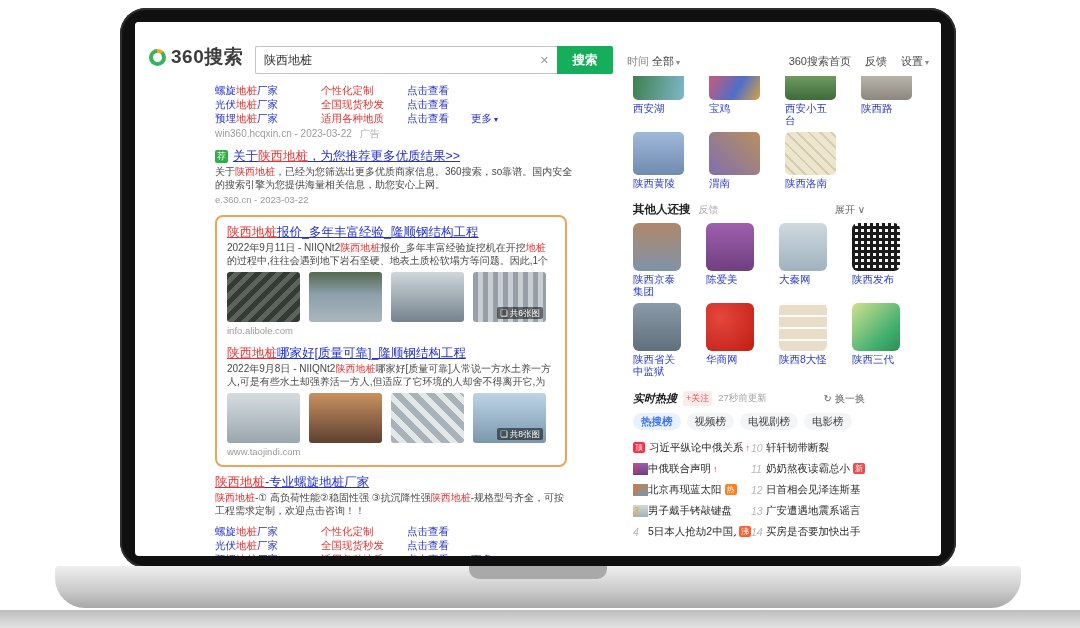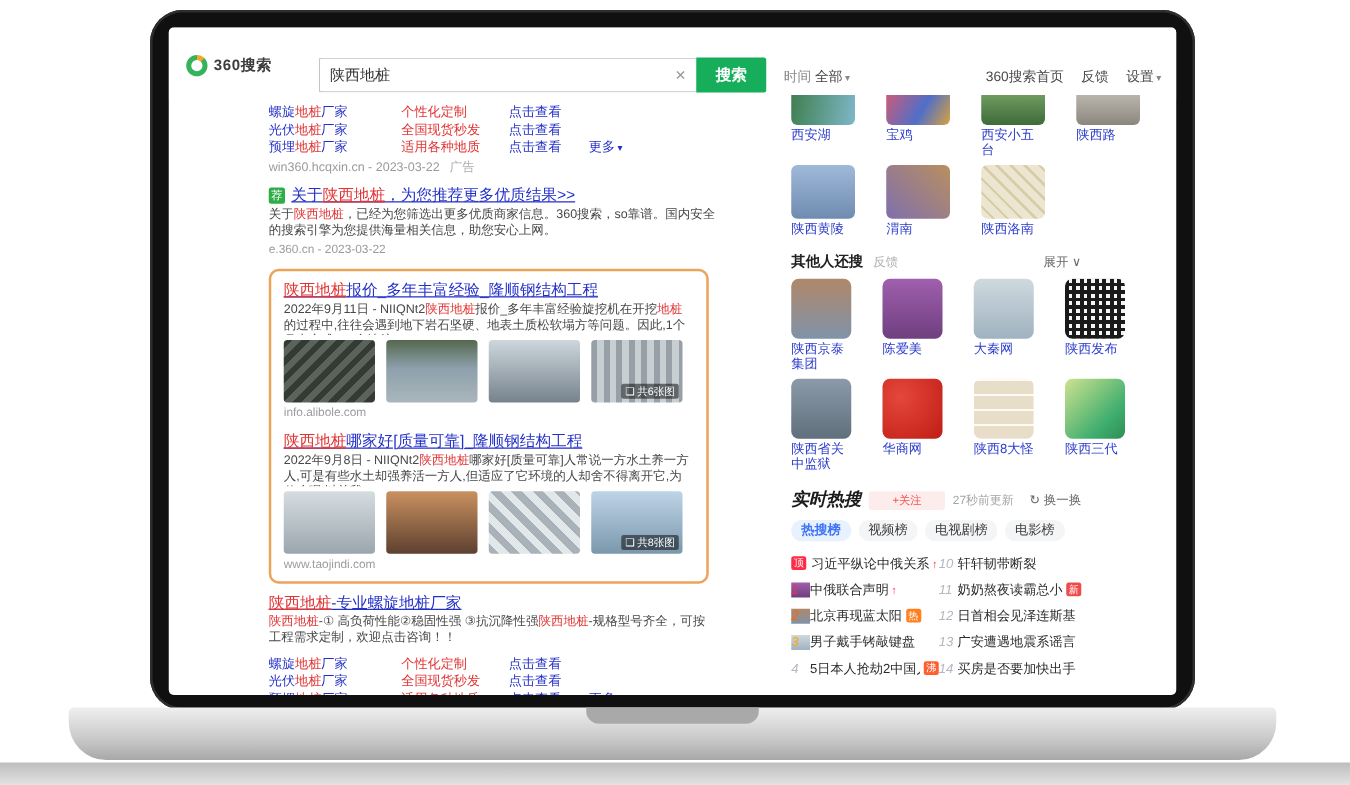--- a/index.html
+++ b/index.html
@@ -21,21 +21,21 @@
     background:linear-gradient(#bdbdbd,#e3e3e3); }
 
   
   .hdr { position:absolute; left:0; top:0; width:806px; height:58px; background:#fff; }
   .logo { position:absolute; left:14px; top:22px; display:flex; align-items:center; gap:5px; }
   .logo-ring { width:17px; height:17px; border-radius:50%;
     background:conic-gradient(#f5a623 0 12%, #35b25c 12% 100%);
     position:relative; }
   .logo-ring::after { content:""; position:absolute; left:4px; top:4px; width:9px; height:9px;
     border-radius:50%; background:#fff; }
-  .logo-text { font-size:12px; font-weight:bold; color:#3c3c3c; letter-spacing:0.5px; }
+  .logo-text { font-size:19px; font-weight:bold; color:#3c3c3c; letter-spacing:0.5px; }
   .searchbox { position:absolute; left:120px; top:24px; width:302px; height:28px;
     border:1px solid #c4c4c4; border-right:none; border-radius:2px 0 0 2px;
     display:flex; align-items:center; padding:0 8px; }
   .query { flex:1; font-size:12px; color:#333; }
   .clear { font-size:11px; color:#9a9a9a; cursor:pointer; }
   .search-btn { position:absolute; left:422px; top:24px; width:56px; height:28px;
     background:#17ae5b; color:#fff; border:none; border-radius:0 2px 2px 0;
     font-size:12.5px; font-weight:bold; font-family:inherit; }
   .time-filter { position:absolute; left:492px; top:32px; font-size:11px; color:#8a8a8a; }
   .time-filter .dk { color:#444; margin-left:3px; }
@@ -121,23 +121,23 @@
   .r4 { background:repeating-linear-gradient(0deg,#1a1a1a 0 3px,transparent 3px 6px),
         repeating-linear-gradient(90deg,#1a1a1a 0 3px,#f5f5f5 3px 6px); }
   .r5 { background:linear-gradient(#8a9aa8,#5f6f7c); }
   .r6 { background:radial-gradient(circle at 30% 30%,#e4473c,#c01d14); }
   .r7 { background:repeating-linear-gradient(0deg,#e8ddc8 0 10px,#fdfbf4 10px 12px),
         repeating-linear-gradient(90deg,#e8ddc8 0 10px,#fdfbf4 10px 12px); }
   .r8 { background:linear-gradient(135deg,#cfe28f,#3fae6f 70%,#2e8e55); }
 
   .hot { margin-top:14px; }
   .hot-hdr { display:flex; align-items:center; }
-  .hot-title { font-size:14px; font-weight:bold; font-style:italic; color:#1b1b1b; }
+  .hot-title { font-size:11px; font-weight:bold; font-style:italic; color:#1b1b1b; }
   .follow { margin-left:6px; font-size:9px; color:#f25555; background:#fdecec;
-    border-radius:2px; padding:1px 19px; }
+    border-radius:2px; padding:1px 3px; }
   .upd { margin-left:6px; font-size:9.5px; color:#a4a4a4; }
   .swap { margin-left:auto; font-size:10px; color:#666; display:flex; gap:3px; align-items:center; }
   .tabs { display:flex; gap:6px; margin-top:7px; }
   .tab { font-size:10.5px; line-height:17px; padding:0 8px; border-radius:9px;
     background:#f4f5f7; color:#3c3c3c; }
   .tab.active { background:#e8f1fe; color:#3f74f5; font-weight:bold; }
   .hot-cols { display:flex; margin-top:7px; }
   .hcol { width:118px; }
   .hcol + .hcol { width:114px; }
   .hot-row { display:flex; align-items:center; height:21px; font-size:10.5px; }

